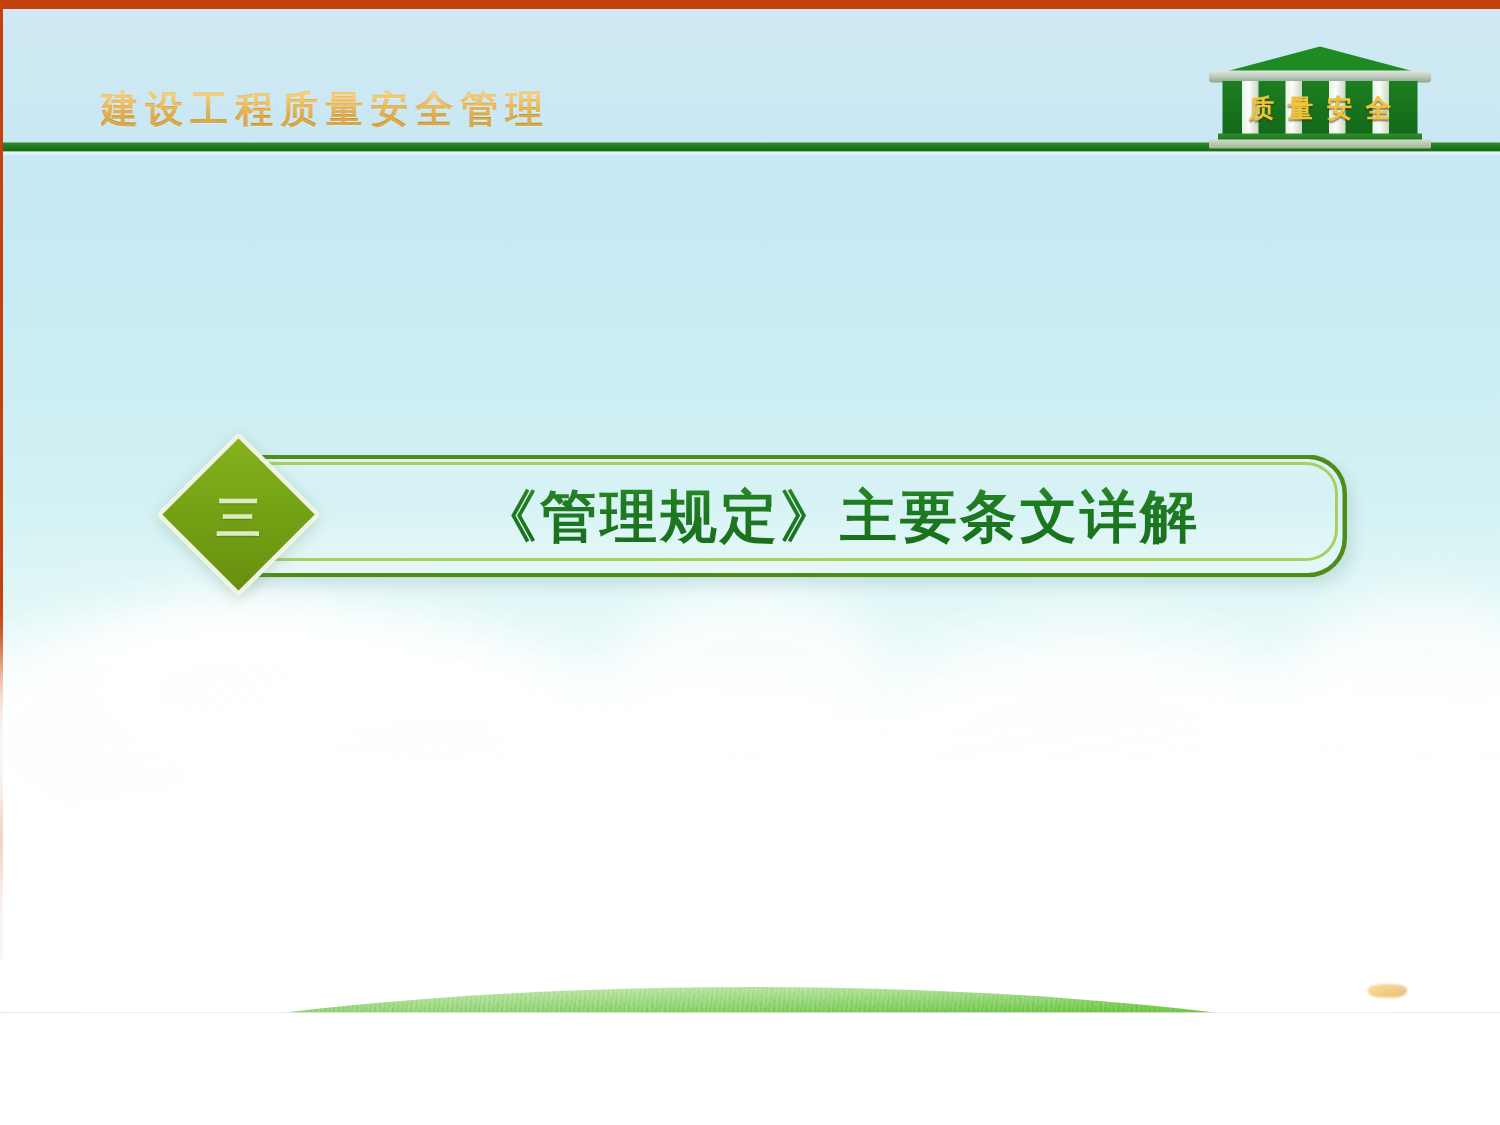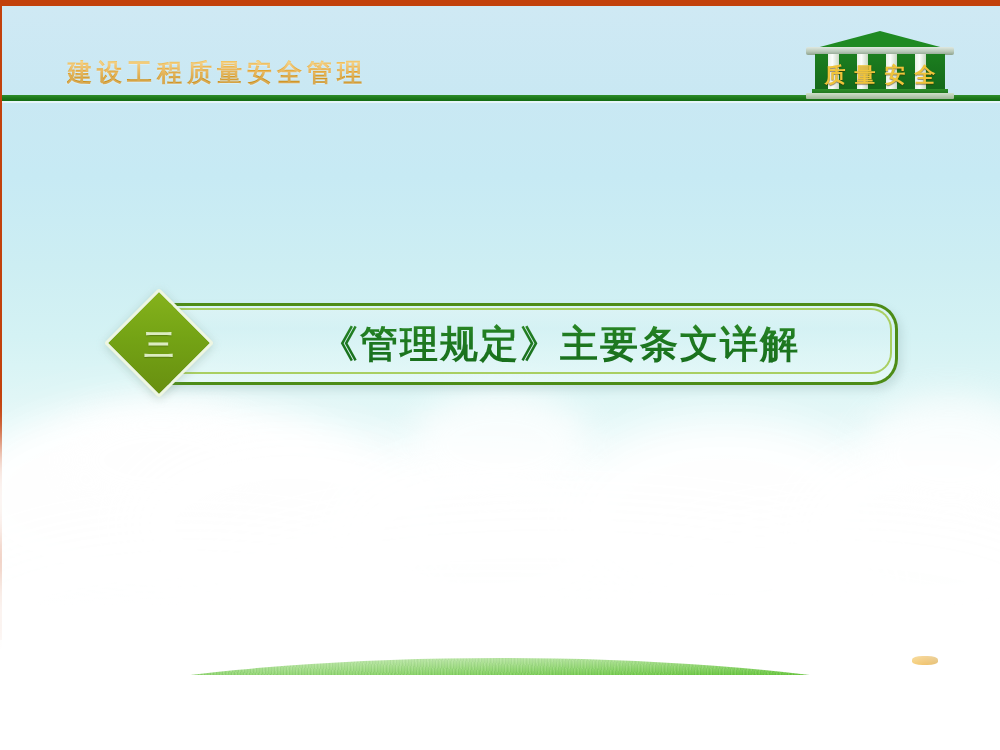--- a/index.html
+++ b/index.html
@@ -220,21 +220,21 @@
     width: 148px; height: 6px;
     background: linear-gradient(180deg, #cfe0c9 0%, #9fb599 100%);
     border-radius: 1px;
   }
   .logo-text {
     position: absolute;
     left: 0; top: 30px;
     width: 148px;
     text-align: center;
     font-family: "DejaVu Sans", "Liberation Sans", sans-serif;
-    font-size: 21px;
+    font-size: 17px;
     font-weight: 700;
     letter-spacing: 9px;
     text-indent: 9px;
     color: #f0c43a;
     text-shadow: 0 1px 1px rgba(60,40,0,.55);
     white-space: nowrap;
   }
 
   
   .banner {

